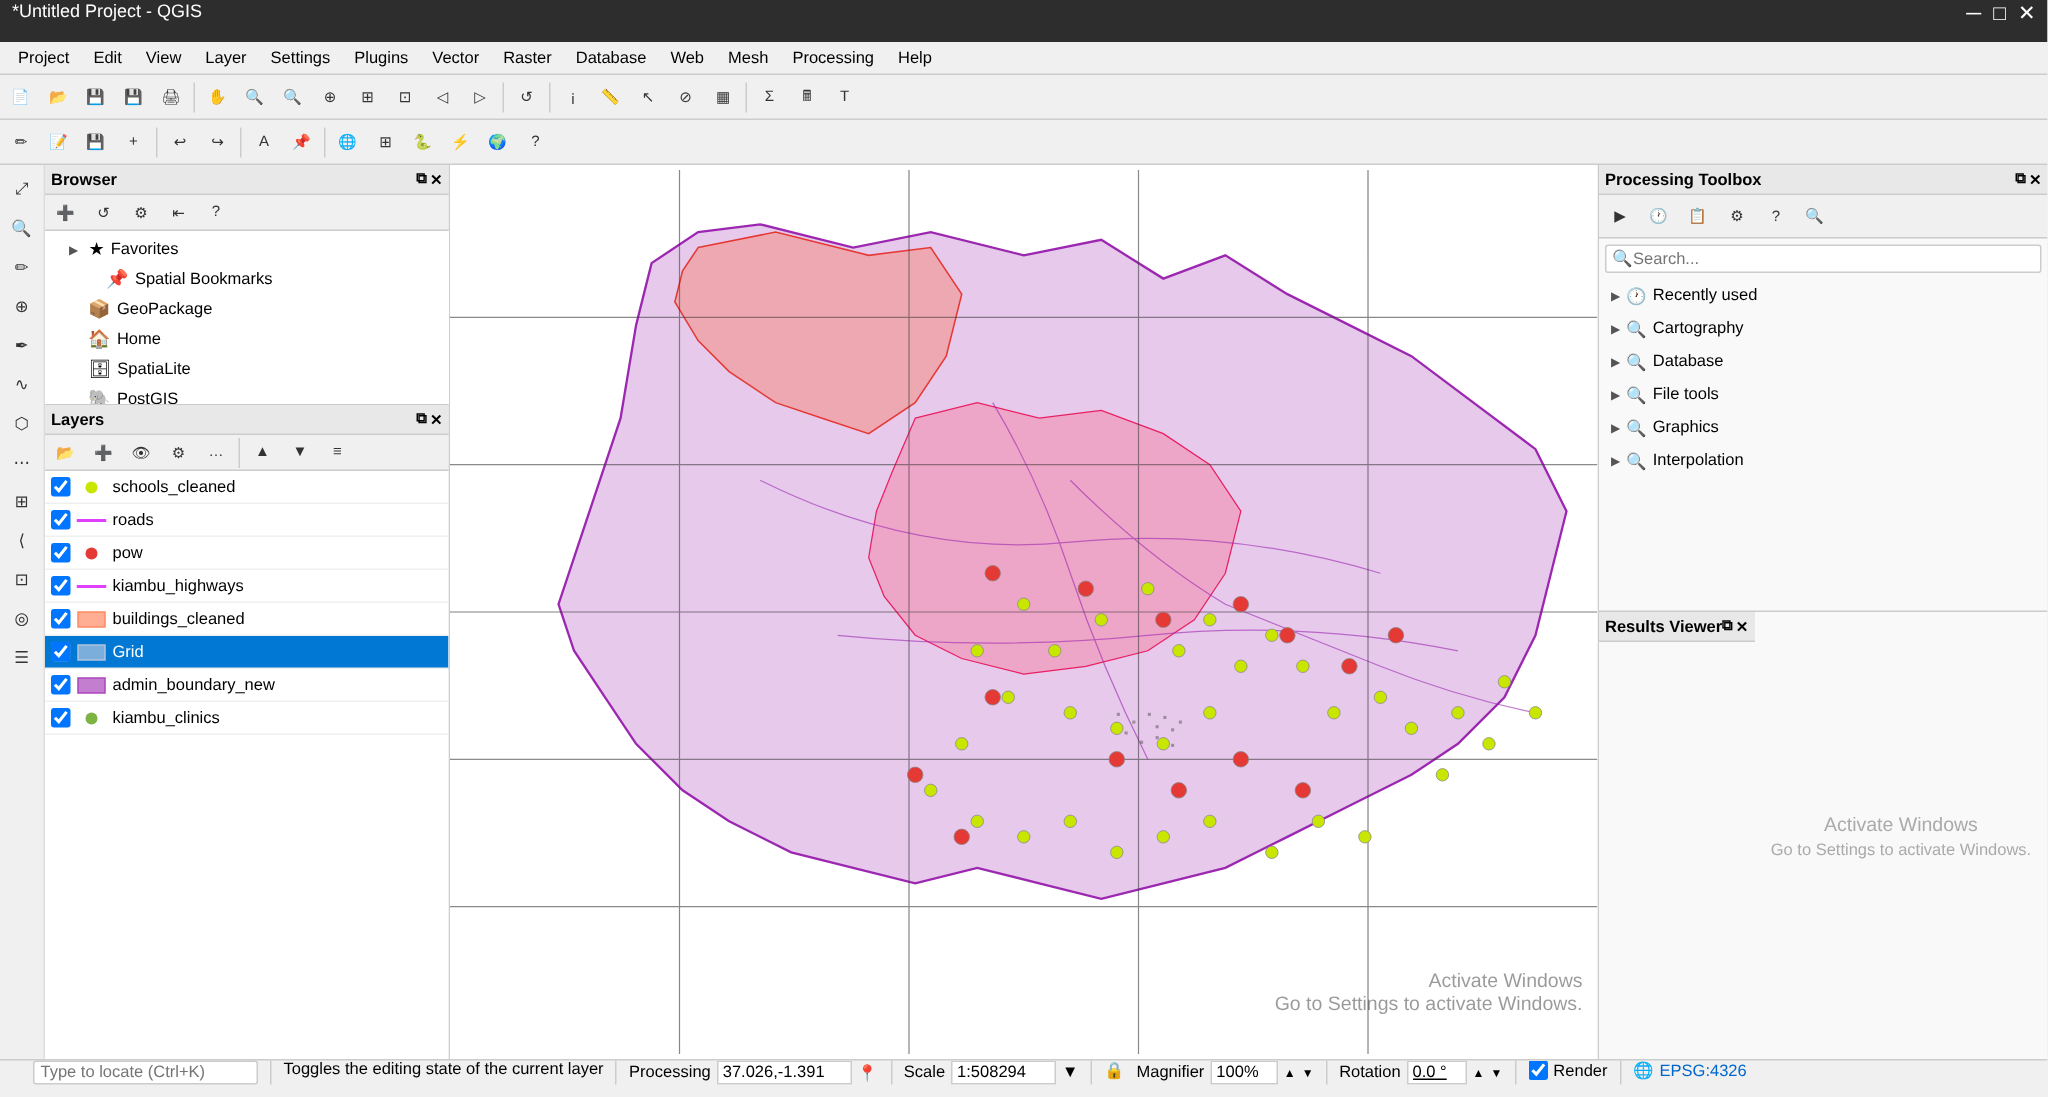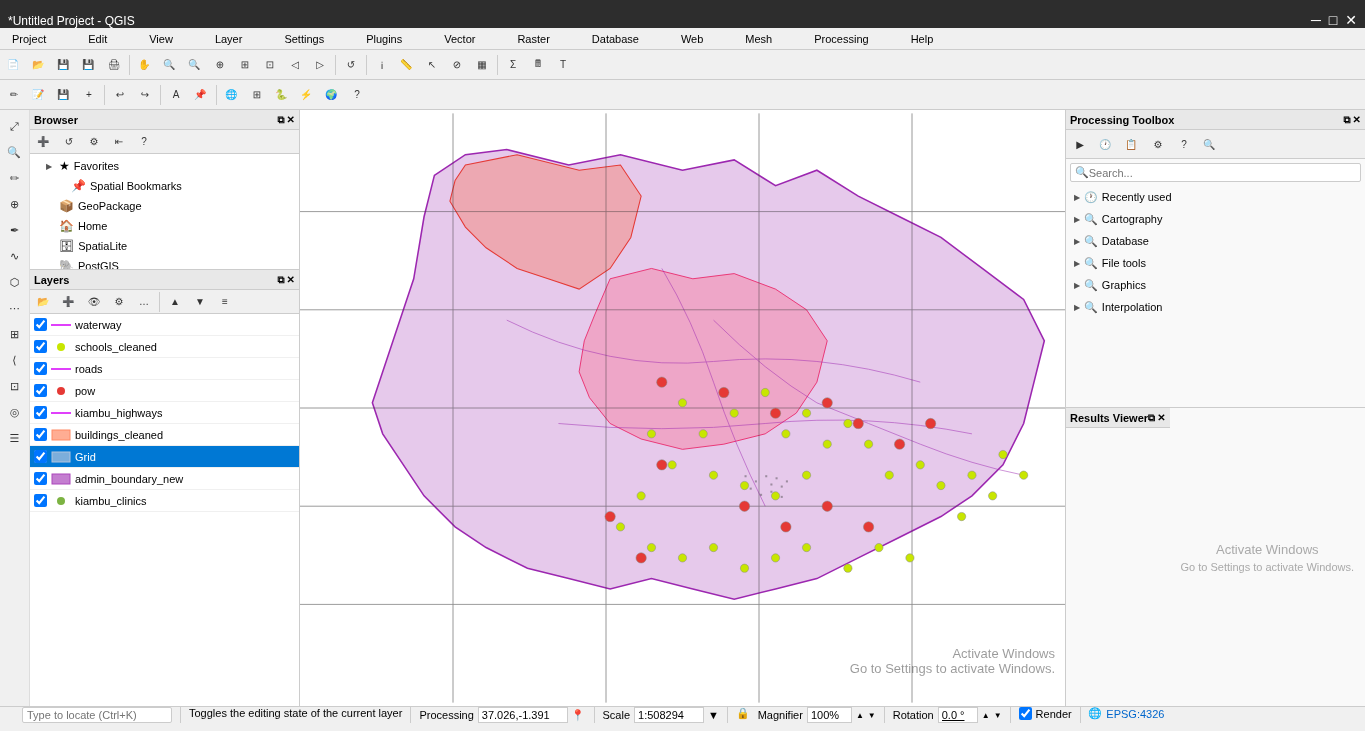--- a/index.html
+++ b/index.html
@@ -4,38 +4,37 @@
   <style>
     * { box-sizing: border-box; margin: 0; padding: 0; }
     body { font-family: 'Segoe UI', Arial, sans-serif; font-size: 11px; background: #f0f0f0; overflow: hidden; width: 1365px; height: 731px; }
 
     
     #titlebar {
       background: #2d2d2d;
       color: #fff;
       height: 28px;
       display: flex;
-      align-items: flex-end;
+      align-items: flex-start;
       justify-content: space-between;
       padding: 0 8px;
       font-size: 12px;
       gap: 24px;
     }
     #titlebar-controls { display: flex; gap: 8px; }
     #titlebar-controls span { cursor: pointer; font-size: 14px; }
 
     
     #menubar {
       background: #f0f0f0;
       height: 22px;
       display: flex;
       align-items: center;
       border-bottom: 1px solid #ccc;
       padding: 0 4px;
-      gap: 26px;
     }
     .menu-item {
       padding: 0 8px;
       height: 100%;
       display: flex;
       align-items: center;
       cursor: pointer;
       font-size: 11px;
     }
 
@@ -459,29 +458,20 @@
         <div class="toolbar-btn">➕</div>
         <div class="toolbar-btn">👁</div>
         <div class="toolbar-btn">⚙</div>
         <div class="toolbar-btn">…</div>
         <div class="toolbar-sep"></div>
         <div class="toolbar-btn">▲</div>
         <div class="toolbar-btn">▼</div>
         <div class="toolbar-btn">≡</div>
       </div>
       <div class="layer-list" id="layer-list">
-          <div class="layer-item">
-    <input type="checkbox" class="layer-check" checked="" style="">
-    <span class="layer-symbol">
-              <svg width="20" height="12">
-                <line x1="0" y1="6" x2="20" y2="6" stroke="#e040fb" stroke-width="2"></line>
-              </svg>
-            </span>
-    <span class="layer-name">waterway</span>
-  </div>
           <div class="layer-item">
     <input type="checkbox" class="layer-check" checked="" style="">
     <span class="layer-symbol">
               <svg width="20" height="12">
                 <circle cx="10" cy="6" r="4" fill="#c8e600"></circle>
               </svg>
             </span>
     <span class="layer-name">schools_cleaned</span>
   </div>
           <div class="layer-item">

